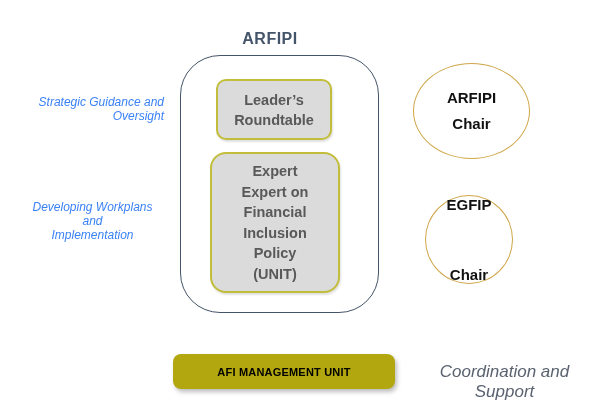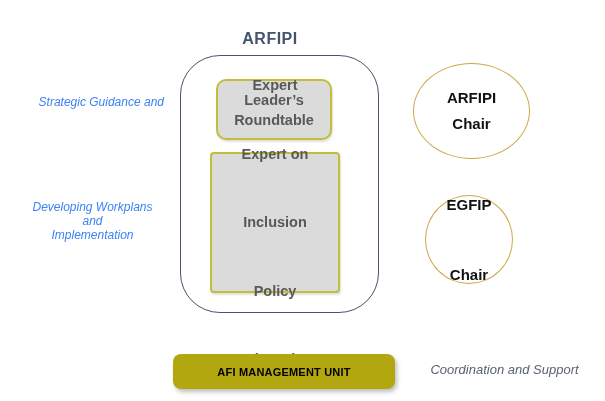--- a/index.html
+++ b/index.html
@@ -39,23 +39,22 @@
     font-size: 14.5px; line-height: 20px;
     text-align: left;
     box-shadow: 1px 2px 2px rgba(0,0,0,0.12);
   }
   .leaders-box {
     left: 216px; top: 79px; width: 116px; height: 61px;
     border-radius: 10px;
   }
   .expert-box {
     left: 210px; top: 152px; width: 130px; height: 141px;
-    border-radius: 4px;
+    border-radius: 16px;
     line-height: 20.5px;
-    gap: 48px;
   }
 
   .side-label {
     left: 21px; width: 143px;
     text-align: right;
     font-style: italic;
     font-size: 12px; line-height: 14px;
     color: #3b82f6;
   }
   .side-label-1 { top: 95px; }
@@ -81,48 +80,50 @@
     display: flex; justify-content: center; align-items: center;
     color: #000000; font-weight: bold;
     font-size: 11px; letter-spacing: 0.2px;
     box-shadow: 2px 3px 4px rgba(110,110,110,0.45);
   }
 
   .coordination-label {
     left: 412px; top: 362px; width: 185px;
     text-align: center;
     font-style: italic;
-    font-size: 13px;
+    font-size: 17px;
     color: #5A6270;
   }
 </style>
 </head>
 <body>
 
 <div class="canvas">
 
   <div class="abs title">ARFIPI</div>
 
   <div class="abs outer-rect"></div>
 
   <div class="abs gray-box leaders-box">
     <div>Leader’s</div>
     <div>Roundtable</div>
   </div>
 
   <div class="abs gray-box expert-box">
     <div>Expert</div>
     <div>Expert on</div>
+    <div>Financial</div>
     <div>Inclusion</div>
     <div>Policy</div>
     <div>(UNIT)</div>
   </div>
 
   <div class="abs side-label side-label-1">
     <div>Strategic Guidance and</div>
+    <div>Oversight</div>
   </div>
 
   <div class="abs side-label side-label-2">
     <div>Developing Workplans and</div>
     <div>Implementation</div>
   </div>
 
   <div class="abs chair chair-1">
     <div>ARFIPI</div>
     <div>Chair</div>

